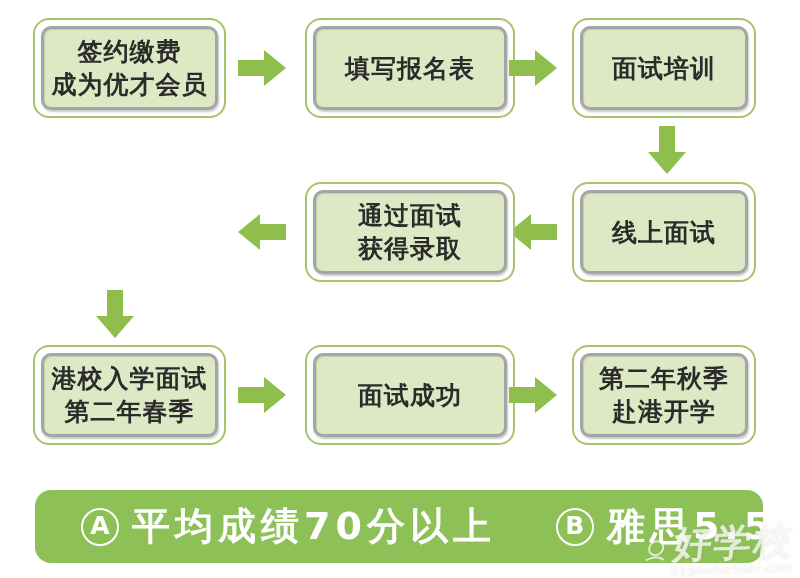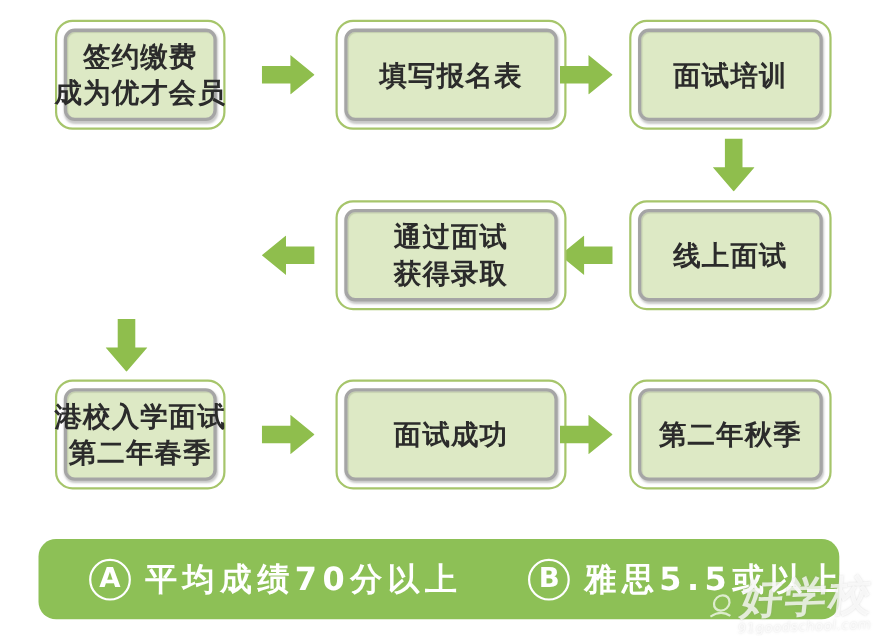--- a/index.html
+++ b/index.html
@@ -18,38 +18,38 @@
     background:var(--box-fill,#dde9c5);
     border:3px solid var(--box-shadow-gray,#a5a5a5);
     border-radius:10px;box-sizing:border-box;
     display:flex;flex-direction:column;align-items:center;justify-content:center;
     box-shadow:1px 2px 2px rgba(0,0,0,0.22), inset 1px 1px 1px rgba(0,0,0,0.12);
   }
   .line{
     font-size:25px;font-weight:bold;color:var(--text-dark,#2b2b2b);
     line-height:33px;letter-spacing:1px;white-space:nowrap;
   }
-  .c1{left:50px;width:155px}.c2{left:305px;width:210px}.c3{left:572px;width:184px}
+  .c1{left:33px;width:193px}.c2{left:305px;width:210px}.c3{left:572px;width:184px}
   .r1{top:18px}.r2{top:182px}.r3{top:345px}
   .arrow{position:absolute;color:var(--arrow,#8fbe4d);}
   
   .banner{
     position:absolute;left:35px;top:490px;width:728px;height:73px;
     background:var(--banner,#8dc056);border-radius:16px;
     display:flex;align-items:center;padding-left:46px;box-sizing:border-box;
     color:var(--text-white,#fff);
   }
   .req{display:flex;align-items:center;gap:13px;}
   .req + .req{margin-left:60px;}
   .badge{
     width:38px;height:38px;border:2.5px solid #fff;border-radius:50%;
     display:flex;align-items:center;justify-content:center;
     font-size:25px;font-weight:bold;box-sizing:border-box;padding-bottom:2px;
   }
-  .req-text{font-size:29px;font-weight:bold;letter-spacing:5px;white-space:nowrap;}
+  .req-text{font-size:38px;font-weight:bold;letter-spacing:5px;white-space:nowrap;}
   
   .watermark{
     position:absolute;right:6px;bottom:2px;
     color:rgba(255,255,255,0.75);
     transform:skewX(-8deg) rotate(-2deg);
     text-align:left;line-height:1;
     text-shadow:0 0 2px rgba(150,150,150,0.35);
     display:flex;align-items:flex-end;gap:4px;
   }
   .wm-text{display:flex;flex-direction:column;}
@@ -123,20 +123,21 @@
     <div class="box-inner">
       <span class="line">面试成功</span>
     </div>
   </div>
   <svg class="arrow" style="left:509px;top:377px" width="48" height="36" viewBox="0 0 48 36">
     <polygon fill="currentColor" points="0,10 26,10 26,0 48,18 26,36 26,26 0,26"></polygon>
   </svg>
   <div class="box c3 r3">
     <div class="box-inner">
       <span class="line">第二年秋季</span>
+      <span class="line">赴港开学</span>
     </div>
   </div>
 
   <div class="banner">
     <div class="req">
       <span class="badge">A</span>
       <span class="req-text">平均成绩70分以上</span>
     </div>
     <div class="req">
       <span class="badge">B</span>

